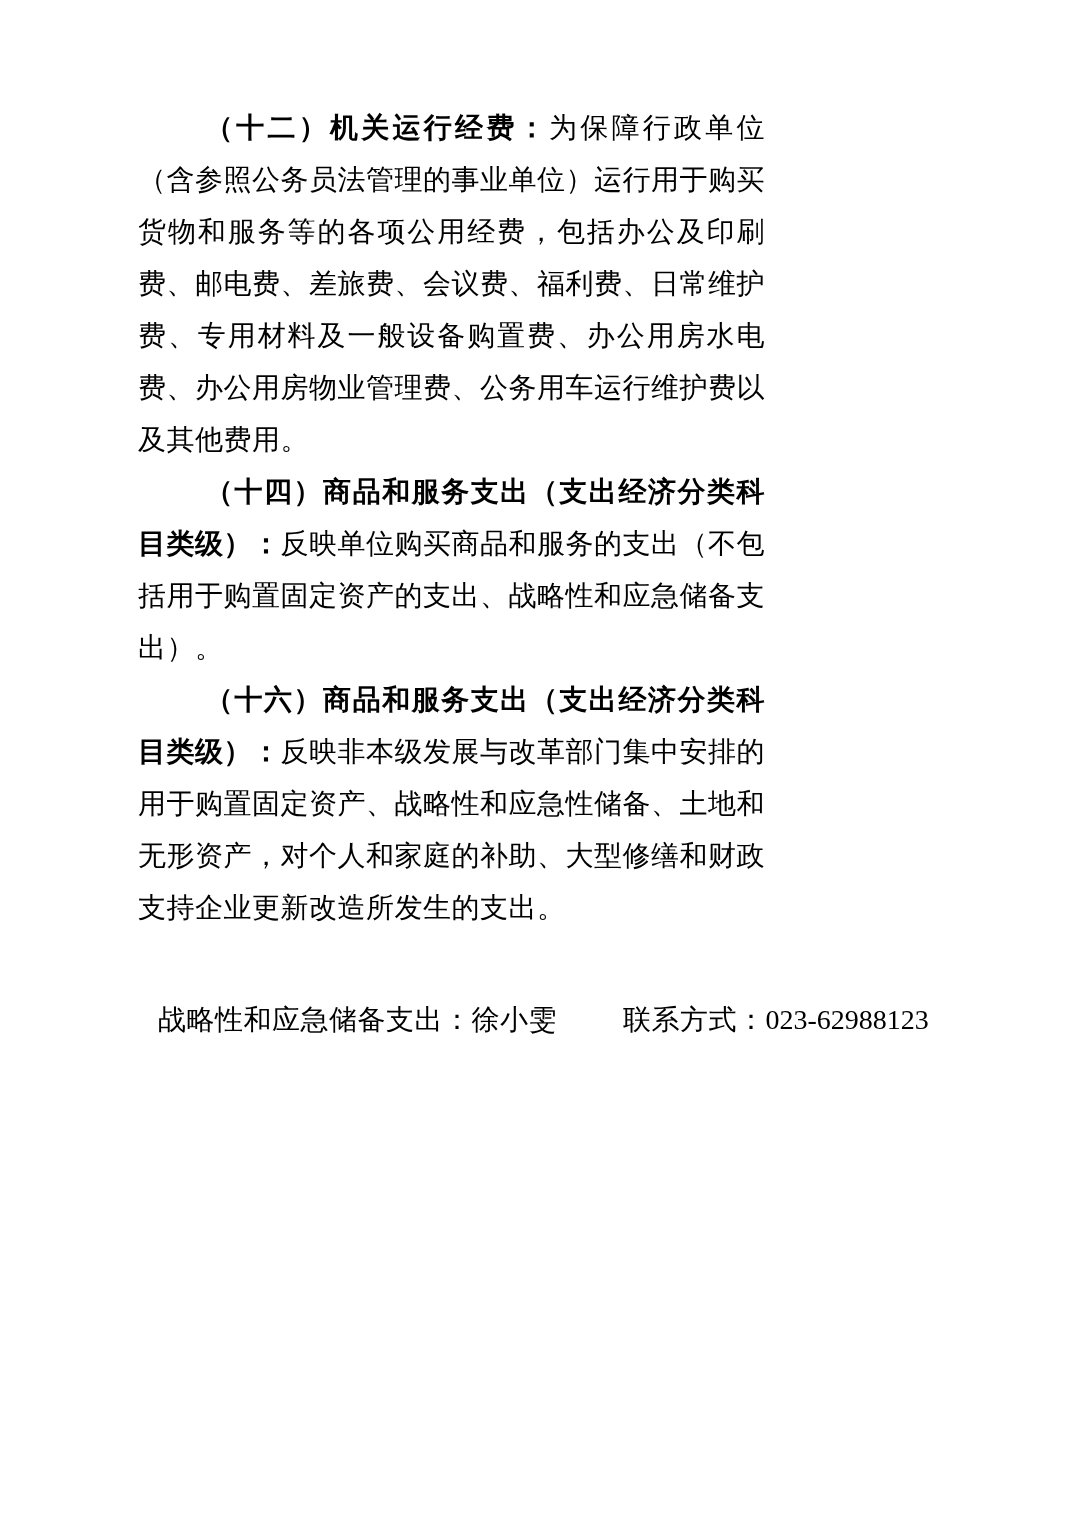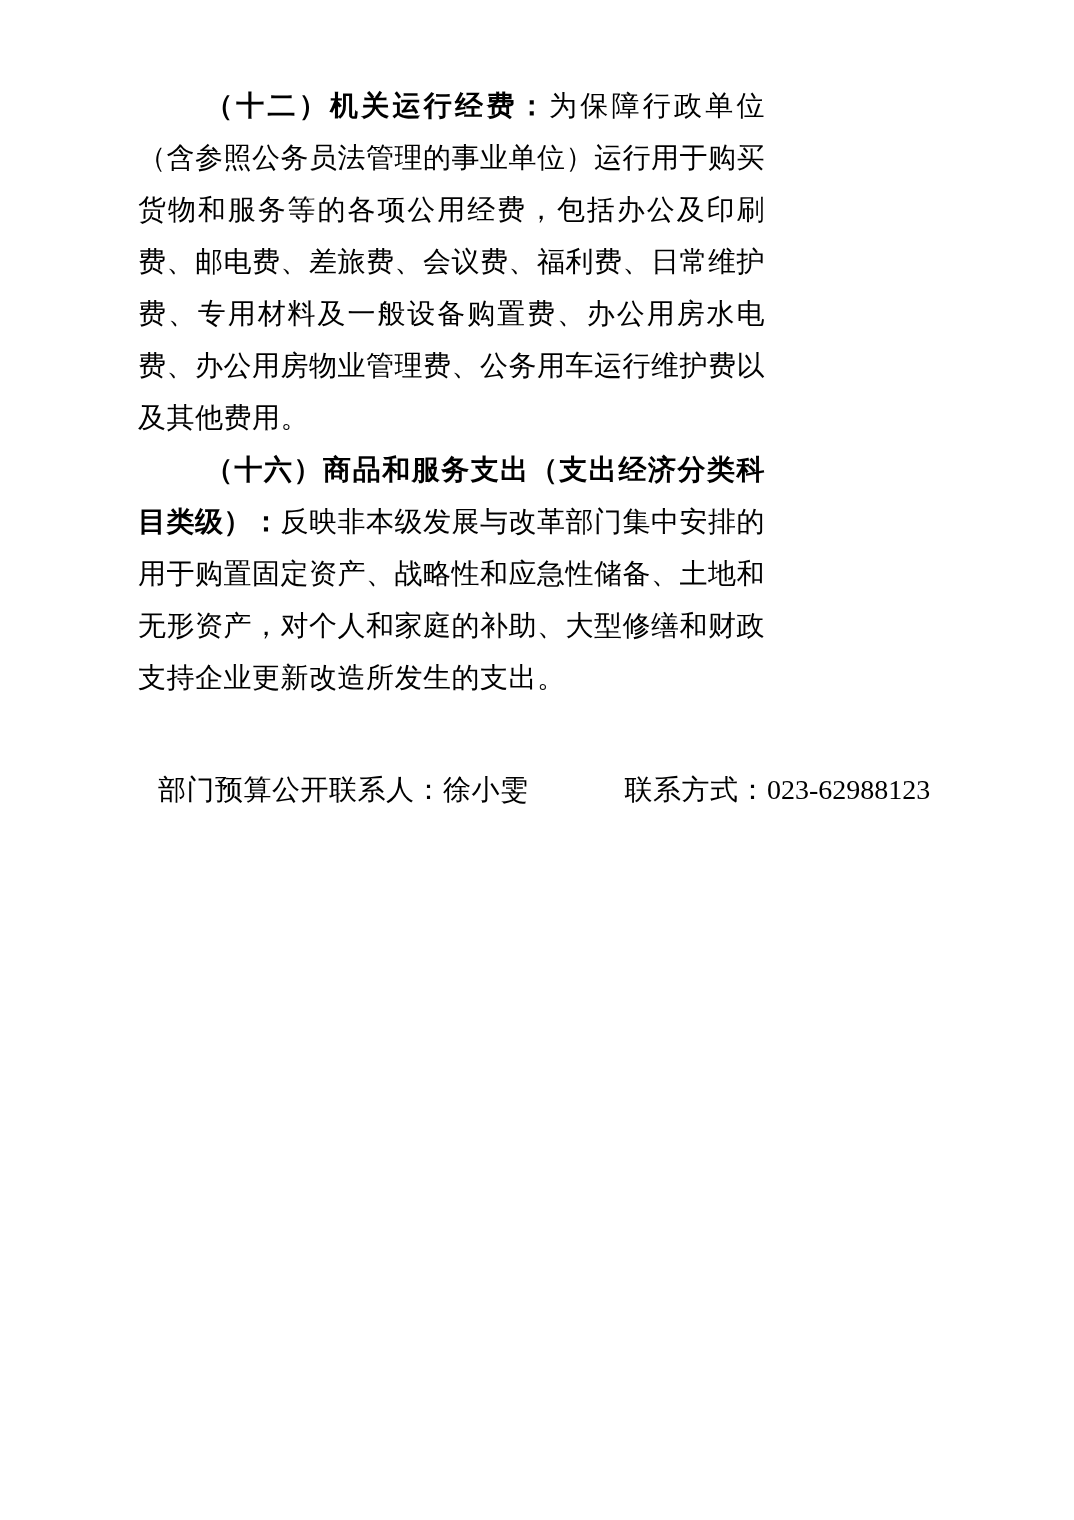--- a/index.html
+++ b/index.html
@@ -15,21 +15,21 @@
     color: #000000;
   }
   .page {
     position: absolute;
     top: 0;
     left: 0;
     width: 902px;
     height: 1520px;
     background: #ffffff;
     box-sizing: border-box;
-    padding: 80px 137px 0 138px;
+    padding: 102px 137px 0 138px;
   }
   .para {
     margin: 0;
     font-size: 28px;
     line-height: 52px;
     text-align: justify;
     text-justify: inter-character;
     text-indent: 67px;
     letter-spacing: 0.5px;
   }
@@ -37,34 +37,35 @@
     font-weight: bold;
   }
   .footer-line {
     margin: 60px 0 0 20px;
     font-size: 28px;
     line-height: 52px;
     white-space: nowrap;
     letter-spacing: 0.5px;
   }
   .footer-line .phone-label {
-    margin-left: 96px;
+    margin-left: 66px;
   }
   .footer-line .phone-number {
     font-weight: normal;
     letter-spacing: 0;
   }
 </style>
 </head>
 <body>
 
 <div class="page">
 
   <p class="para"><span class="head">（十二）机关运行经费：</span><span>为保障行政单位（含参照公务员法管理的事业单位）运行用于购买货物和服务等的各项公用经费，包括办公及印刷费、邮电费、差旅费、会议费、福利费、日常维护费、专用材料及一般设备购置费、办公用房水电费、办公用房物业管理费、公务用车运行维护费以及其他费用。</span></p>
 
 
+  <p class="para"><span class="head">（十四）商品和服务支出（支出经济分类科目类级）：</span><span>反映单位购买商品和服务的支出（不包括用于购置固定资产的支出、战略性和应急储备支出）。</span></p>
 
 
   <p class="para"><span class="head">（十六）商品和服务支出（支出经济分类科目类级）：</span><span>反映非本级发展与改革部门集中安排的用于购置固定资产、战略性和应急性储备、土地和无形资产，对个人和家庭的补助、大型修缮和财政支持企业更新改造所发生的支出。</span></p>
 
-  <p class="footer-line"><span>部门预算公开联系人：</span><span>徐小雯</span><span class="phone-label">联系方式：</span><span class="phone-number">023-62988123</span></p>
+  <p class="footer-line"><span>战略性和应急储备支出：</span><span>徐小雯</span><span class="phone-label">联系方式：</span><span class="phone-number">023-62988123</span></p>
 
 </div>
 
 </body></html>

